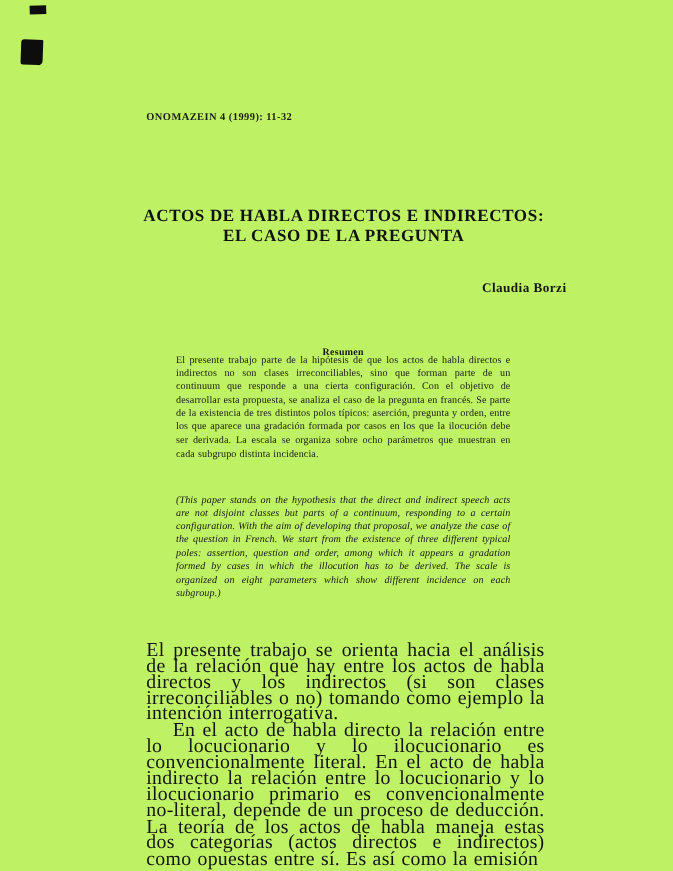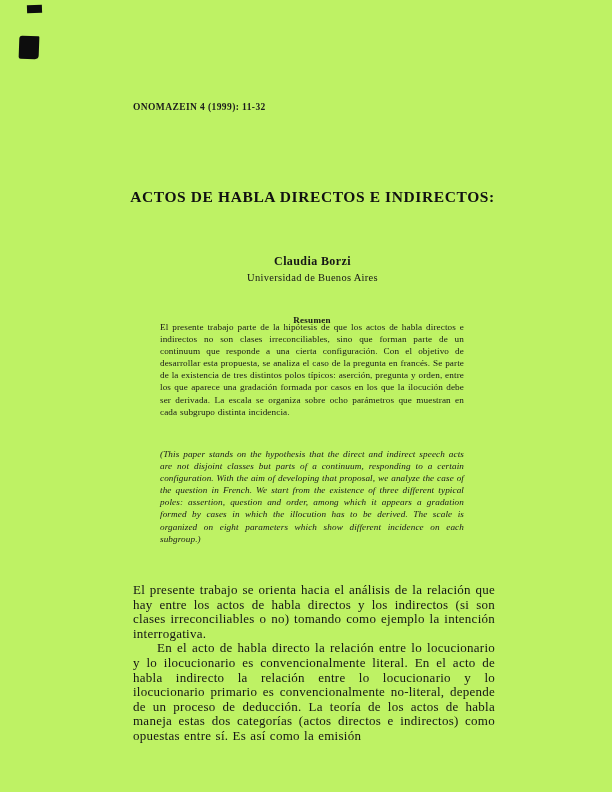--- a/index.html
+++ b/index.html
@@ -49,21 +49,21 @@
     font-weight: bold;
     font-size: 15.5px;
     line-height: 17.5px;
     letter-spacing: 0.6px;
     color: #111;
   }
   .author {
     position: absolute;
     left: 110px; top: 254px;
     width: 405px;
-    text-align: center;
+    text-align: right;
     font-weight: bold;
     font-size: 12px;
     letter-spacing: 0.4px;
   }
   .affiliation {
     position: absolute;
     left: 110px; top: 272px;
     width: 405px;
     text-align: center;
     font-size: 10.5px;
@@ -90,21 +90,21 @@
     letter-spacing: 0.1px;
     word-spacing: 0.4px;
     color: #181818;
   }
   .resumen-text { top: 321px; }
   .abstract-text-en { top: 448px; font-style: italic; }
   .body-text {
     position: absolute;
     left: 133px; top: 583px;
     width: 362px;
-    font-size: 13px;
+    font-size: 18px;
     line-height: 14.6px;
     text-align: justify;
     letter-spacing: 0.25px;
     word-spacing: 0.8px;
     color: #141414;
   }
   .body-text p {
     margin: 0;
   }
   .body-text p.indented {
@@ -116,25 +116,25 @@
 
 <div class="page">
 
   <div class="scan-mark-1"></div>
   <div class="scan-mark-2"></div>
 
   <div class="journal-header">ONOMAZEIN 4 (1999): 11-32</div>
 
   <div class="title-block">
     <span>ACTOS DE HABLA DIRECTOS E INDIRECTOS:</span><br>
+    <span>EL CASO DE LA PREGUNTA</span>
   </div>
 
   <div class="author">Claudia Borzi</div>
 
-  <div class="affiliation">Universidad de Buenos Aires</div>
 
   <div class="abstract-heading resumen-heading">Resumen</div>
 
   <div class="abstract-text resumen-text">El presente trabajo parte de la hipótesis de que los actos de habla directos e indirectos no son clases irreconciliables, sino que forman parte de un continuum que responde a una cierta configuración. Con el objetivo de desarrollar esta propuesta, se analiza el caso de la pregunta en francés. Se parte de la existencia de tres distintos polos típicos: aserción, pregunta y orden, entre los que aparece una gradación formada por casos en los que la ilocución debe ser derivada. La escala se organiza sobre ocho parámetros que muestran en cada subgrupo distinta incidencia.</div>
 
 
   <div class="abstract-text abstract-text-en">(This paper stands on the hypothesis that the direct and indirect speech acts are not disjoint classes but parts of a continuum, responding to a certain configuration. With the aim of developing that proposal, we analyze the case of the question in French. We start from the existence of three different typical poles: assertion, question and order, among which it appears a gradation formed by cases in which the illocution has to be derived. The scale is organized on eight parameters which show different incidence on each subgroup.)</div>
 
   <div class="body-text">
     <p>El presente trabajo se orienta hacia el análisis de la relación que hay entre los actos de habla directos y los indirectos (si son clases irreconciliables o no) tomando como ejemplo la intención interrogativa.</p>

